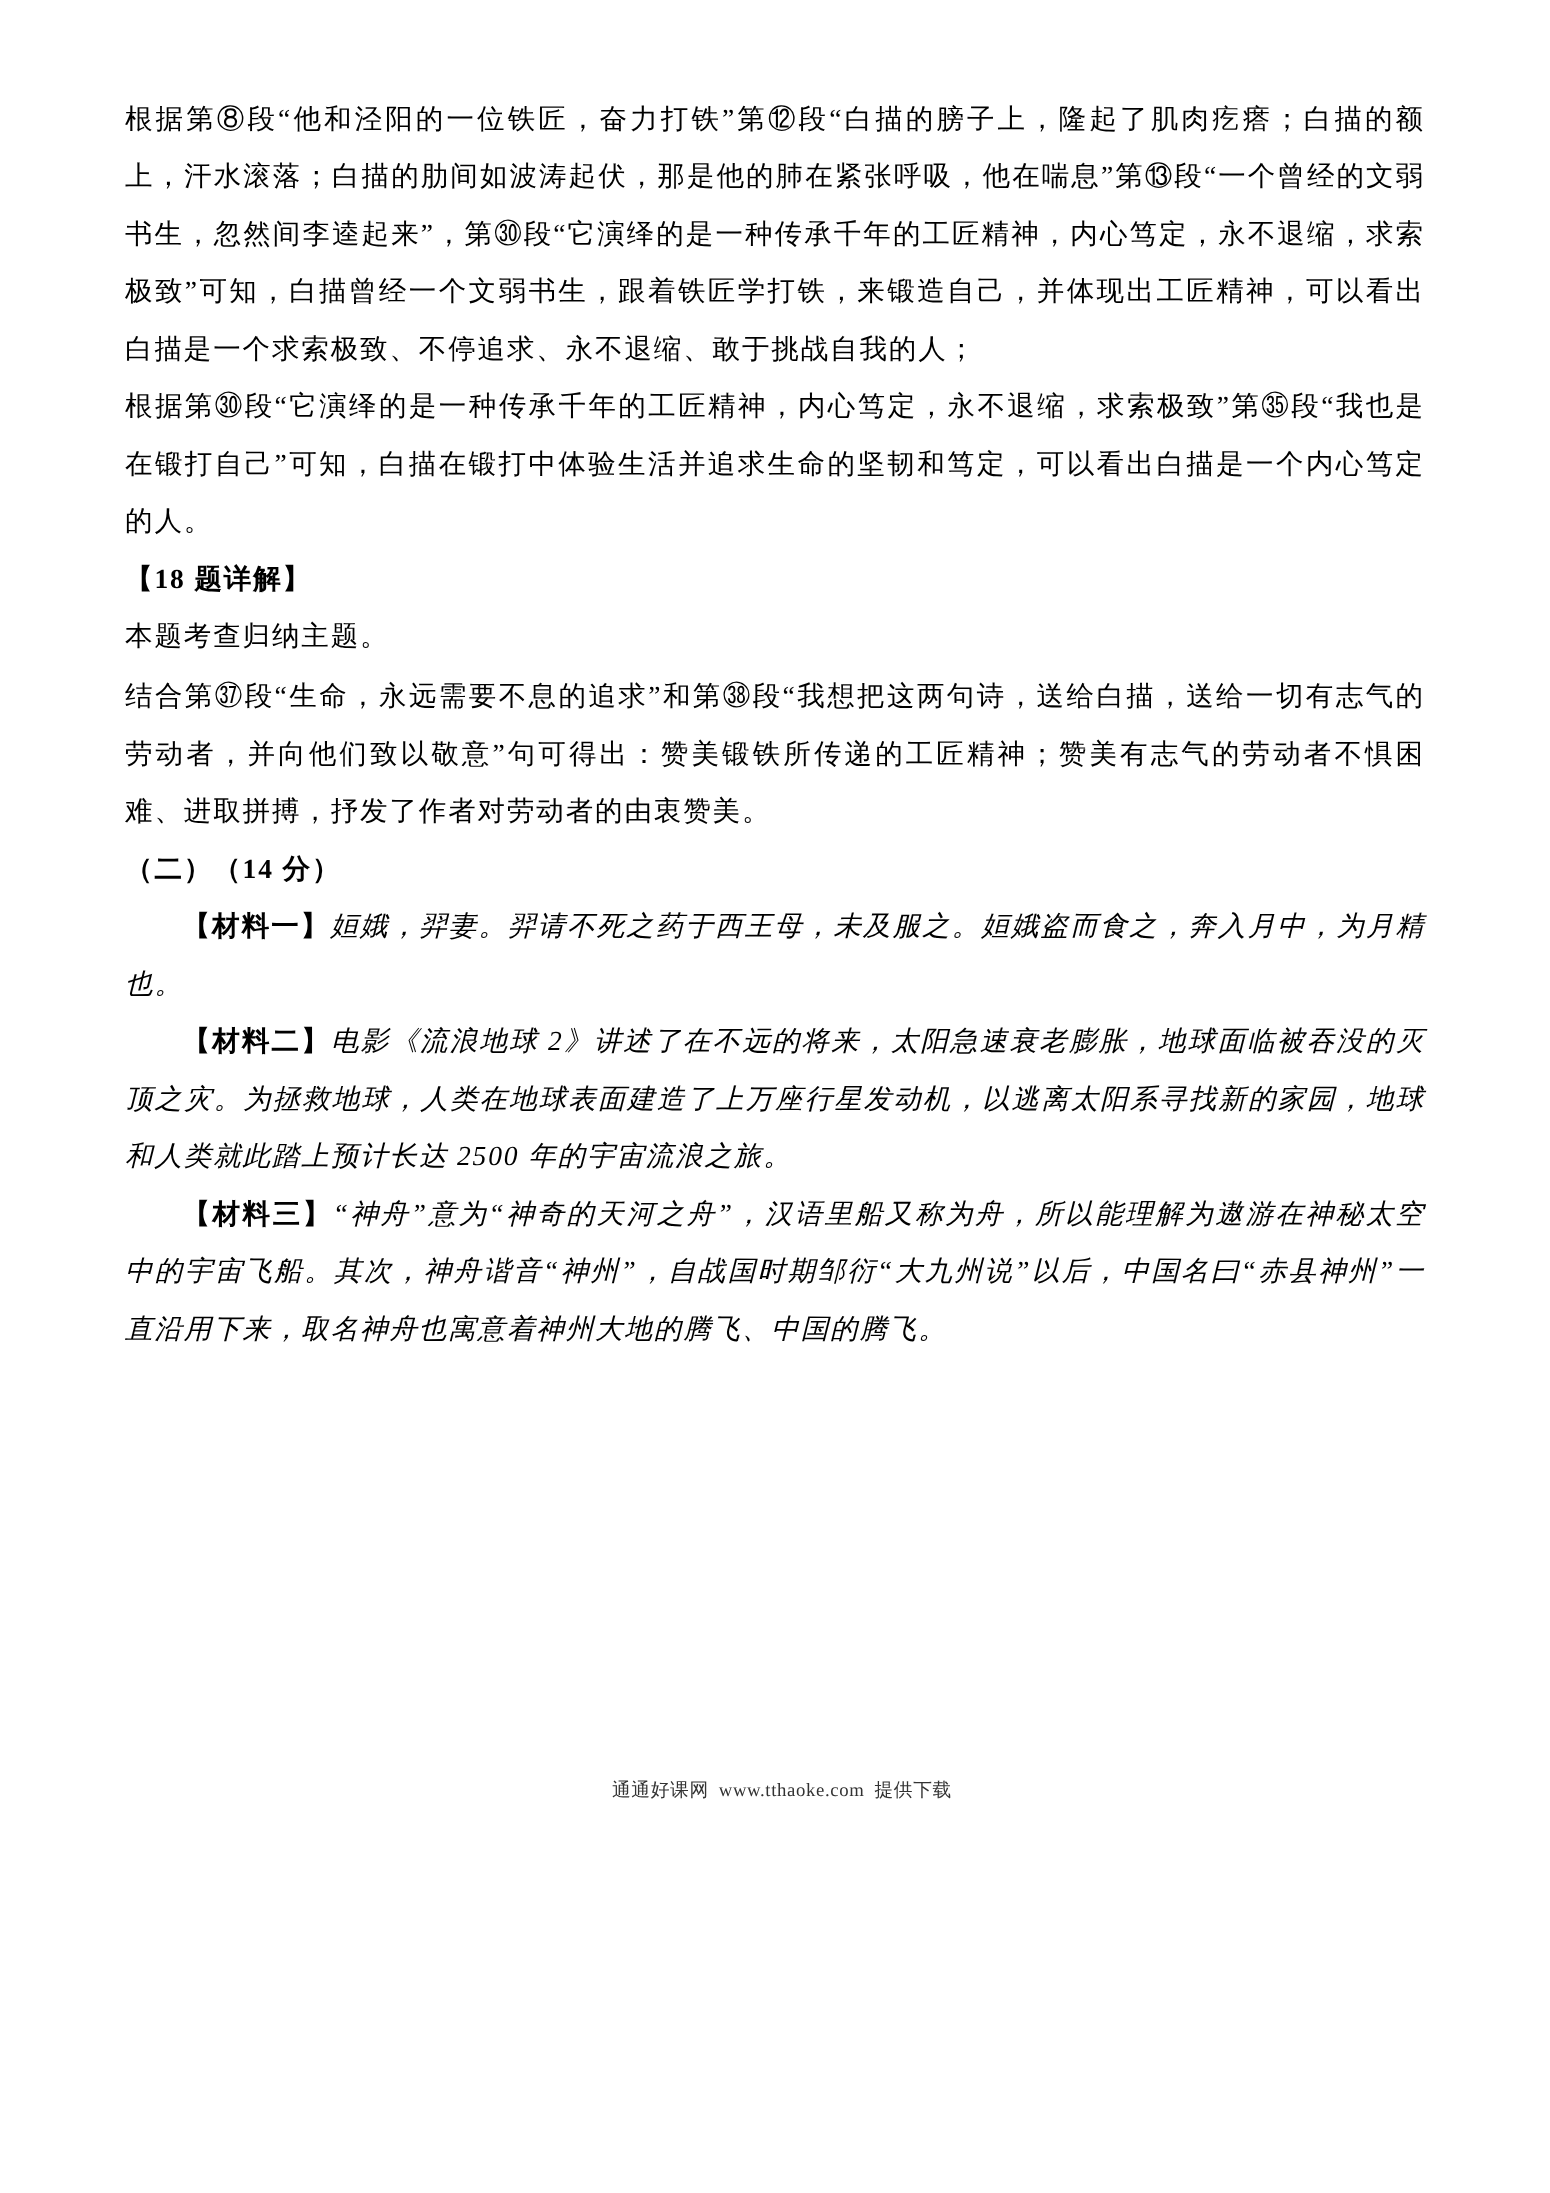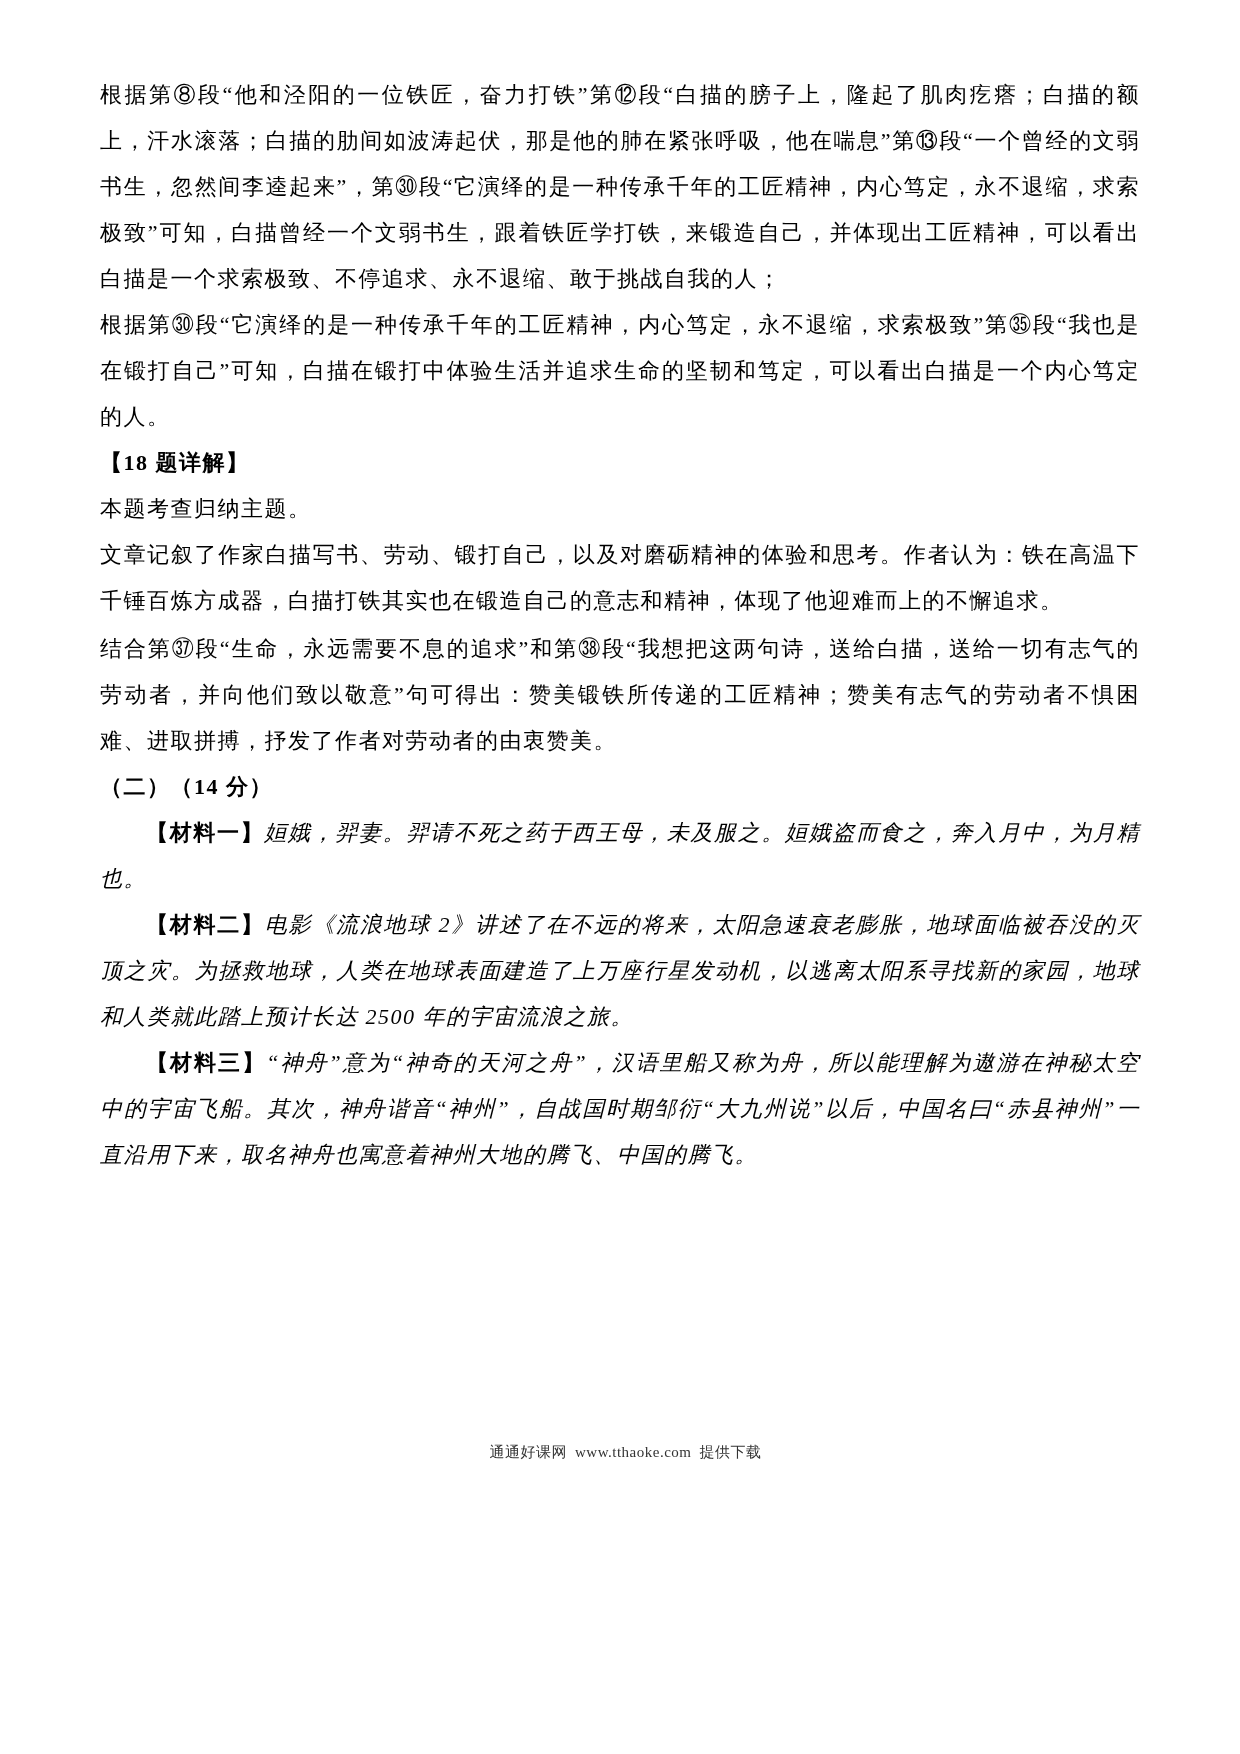--- a/index.html
+++ b/index.html
@@ -30,41 +30,40 @@
     text-indent: 46px;
     font-family: Liberation Serif, serif;
   }
   .mat-label { font-weight: bold; font-style: normal; }
   .mat-text { font-style: italic; }
   .section-head { font-weight: bold; }
   .footer {
     position: absolute;
     left: 0;
     right: 0;
-    bottom: 26px;
+    bottom: 46px;
     text-align: center;
     font-size: 15px;
     color: #333333;
     letter-spacing: 0.5px;
     margin-left: 11px;
   }
   .footer span { margin: 0 4px; }
 </style>
 </head>
 <body>
 
 <div class="page">
   <div class="content">
 
     <p class="body">根据第⑧段“他和泾阳的一位铁匠，奋力打铁”第⑫段“白描的膀子上，隆起了肌肉疙瘩；白描的额上，汗水滚落；白描的肋间如波涛起伏，那是他的肺在紧张呼吸，他在喘息”第⑬段“一个曾经的文弱书生，忽然间李逵起来”，第㉚段“它演绎的是一种传承千年的工匠精神，内心笃定，永不退缩，求索极致”可知，白描曾经一个文弱书生，跟着铁匠学打铁，来锻造自己，并体现出工匠精神，可以看出白描是一个求索极致、不停追求、永不退缩、敢于挑战自我的人；</p>
     <p class="body">根据第㉚段“它演绎的是一种传承千年的工匠精神，内心笃定，永不退缩，求索极致”第㉟段“我也是在锻打自己”可知，白描在锻打中体验生活并追求生命的坚韧和笃定，可以看出白描是一个内心笃定的人。</p>
 
     <p class="body bold">【18 题详解】</p>
     <p class="body">本题考查归纳主题。</p>
-    <p class="body">文章记叙了作家白描写书、劳动、锻打自己，以及对磨砺精神的体验和思考。作者认为：铁在高温下千锤百炼方成器，白描打铁其实也在锻造自己的意志和精神，体现了他迎难而上的不懈追求。</p>
     <p class="body spaced">结合第㊲段“生命，永远需要不息的追求”和第㊳段“我想把这两句诗，送给白描，送给一切有志气的劳动者，并向他们致以敬意”句可得出：赞美锻铁所传递的工匠精神；赞美有志气的劳动者不惧困难、进取拼搏，抒发了作者对劳动者的由衷赞美。</p>
 
     <p class="body section-head">（二）（14 分）</p>
 
     <p class="body material"><span class="mat-label">【材料一】</span><span class="mat-text">姮娥，羿妻。羿请不死之药于西王母，未及服之。姮娥盗而食之，奔入月中，为月精也。</span></p>
 
     <p class="body material"><span class="mat-label">【材料二】</span><span class="mat-text">电影《流浪地球 2》讲述了在不远的将来，太阳急速衰老膨胀，地球面临被吞没的灭顶之灾。为拯救地球，人类在地球表面建造了上万座行星发动机，以逃离太阳系寻找新的家园，地球和人类就此踏上预计长达 2500 年的宇宙流浪之旅。</span></p>
 
     <p class="body material"><span class="mat-label">【材料三】</span><span class="mat-text">“神舟”意为“神奇的天河之舟”，汉语里船又称为舟，所以能理解为遨游在神秘太空中的宇宙飞船。其次，神舟谐音“神州”，自战国时期邹衍“大九州说”以后，中国名曰“赤县神州”一直沿用下来，取名神舟也寓意着神州大地的腾飞、中国的腾飞。</span></p>
 

